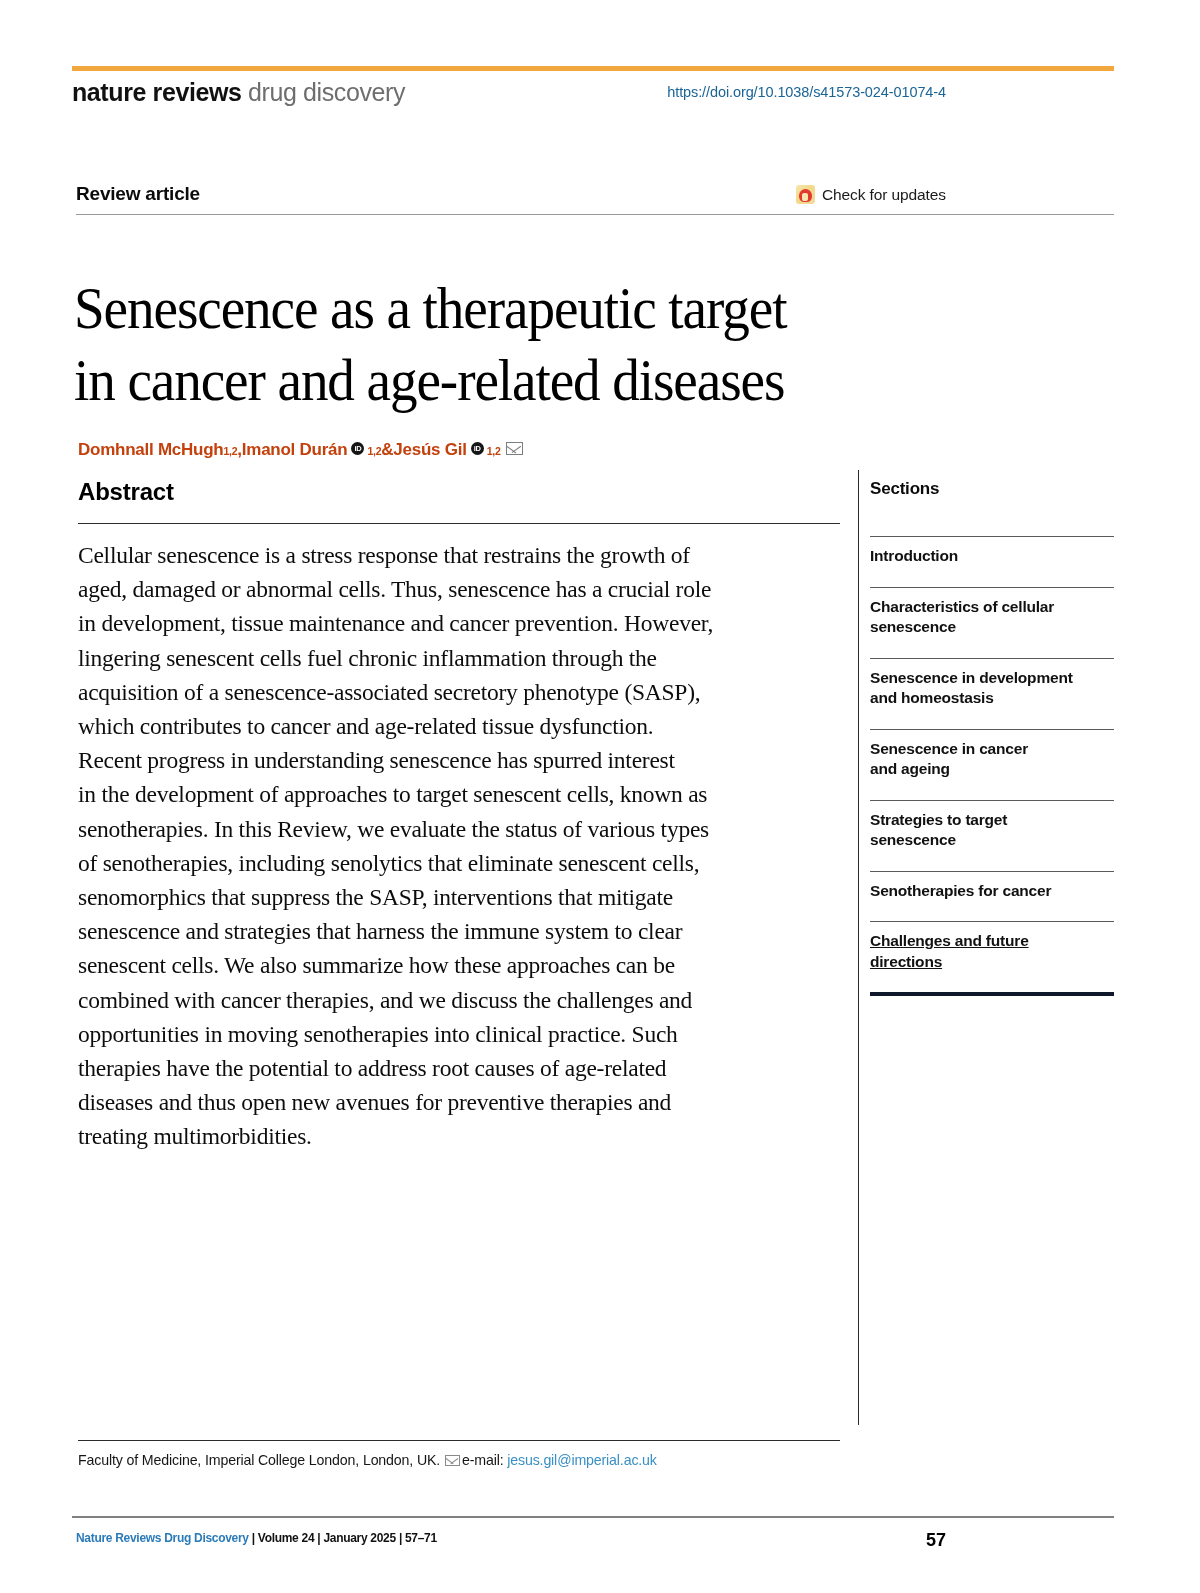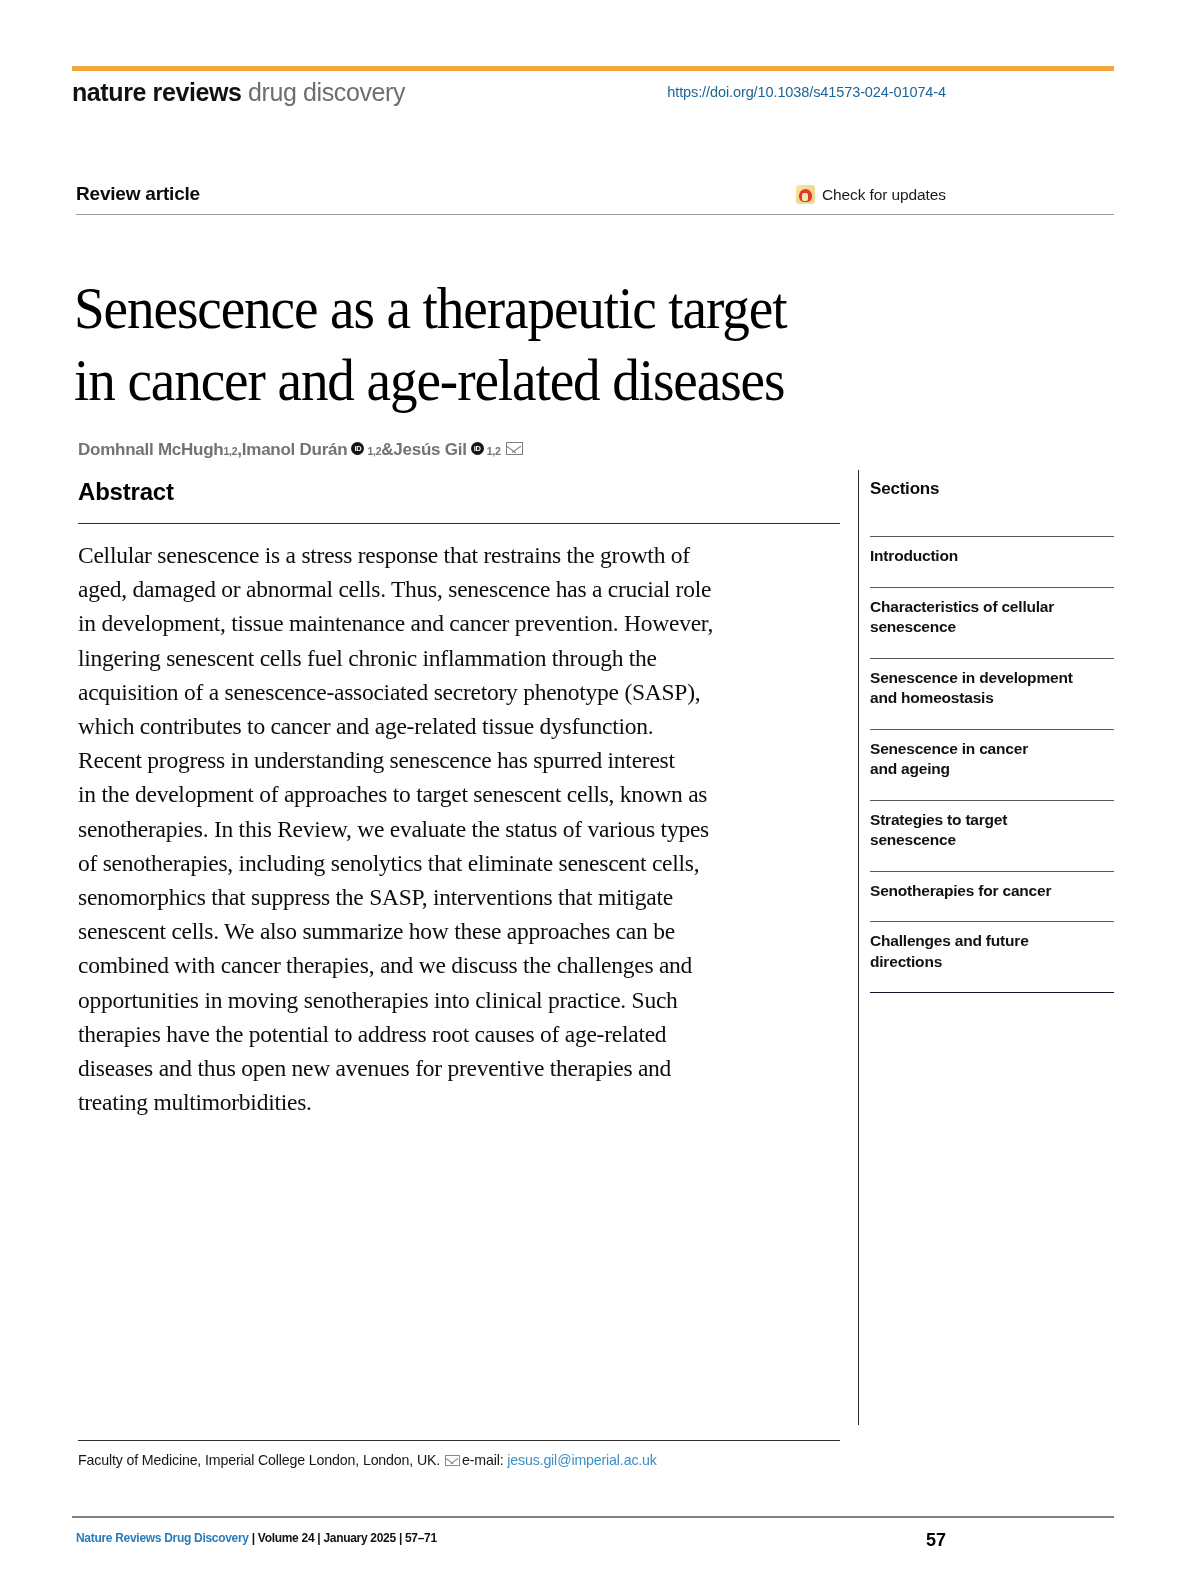--- a/index.html
+++ b/index.html
@@ -147,21 +147,21 @@
   .title .tline { display: block; white-space: nowrap; }
 
   
   .authors {
     position: absolute;
     left: 78px;
     top: 440px;
     font-size: 17px;
     font-weight: 700;
     letter-spacing: -0.25px;
-    color: #737373;
+    color: #c2410c;
     white-space: nowrap;
     display: flex;
     align-items: baseline;
   }
   .authors sup {
     font-size: 10.5px;
     font-weight: 700;
     vertical-align: super;
     line-height: 0;
   }
@@ -272,21 +272,21 @@
   }
   .section-item {
     padding: 9px 0 20px 0;
     border-top: 1px solid #5a5a5a;
     font-size: 15.5px;
     line-height: 20.5px;
     font-weight: 600;
     letter-spacing: -0.2px;
     color: #111111;
   }
-  .section-item:last-child { border-bottom: 1px solid #0f172a; }
+  .section-item:last-child { border-bottom: 4px solid #0f172a; text-decoration: underline; }
   .section-item .sl { display: block; white-space: nowrap; }
 
   
   .foot-rule {
     position: absolute;
     left: 78px;
     top: 1440px;
     width: 762px;
     height: 1px;
     background: #2b2b2b;
@@ -410,20 +410,21 @@
     <span class="aline">aged, damaged or abnormal cells. Thus, senescence has a crucial role</span>
     <span class="aline">in development, tissue maintenance and cancer prevention. However,</span>
     <span class="aline">lingering senescent cells fuel chronic inflammation through the</span>
     <span class="aline">acquisition of a senescence-associated secretory phenotype (SASP),</span>
     <span class="aline">which contributes to cancer and age-related tissue dysfunction.</span>
     <span class="aline">Recent progress in understanding senescence has spurred interest</span>
     <span class="aline">in the development of approaches to target senescent cells, known as</span>
     <span class="aline">senotherapies. In this Review, we evaluate the status of various types</span>
     <span class="aline">of senotherapies, including senolytics that eliminate senescent cells,</span>
     <span class="aline">senomorphics that suppress the SASP, interventions that mitigate</span>
+    <span class="aline">senescence and strategies that harness the immune system to clear</span>
     <span class="aline">senescent cells. We also summarize how these approaches can be</span>
     <span class="aline">combined with cancer therapies, and we discuss the challenges and</span>
     <span class="aline">opportunities in moving senotherapies into clinical practice. Such</span>
     <span class="aline">therapies have the potential to address root causes of age-related</span>
     <span class="aline">diseases and thus open new avenues for preventive therapies and</span>
     <span class="aline">treating multimorbidities.</span>
   </div>
 
   <div class="sections-head">Sections</div>
   <nav class="sections-list">

